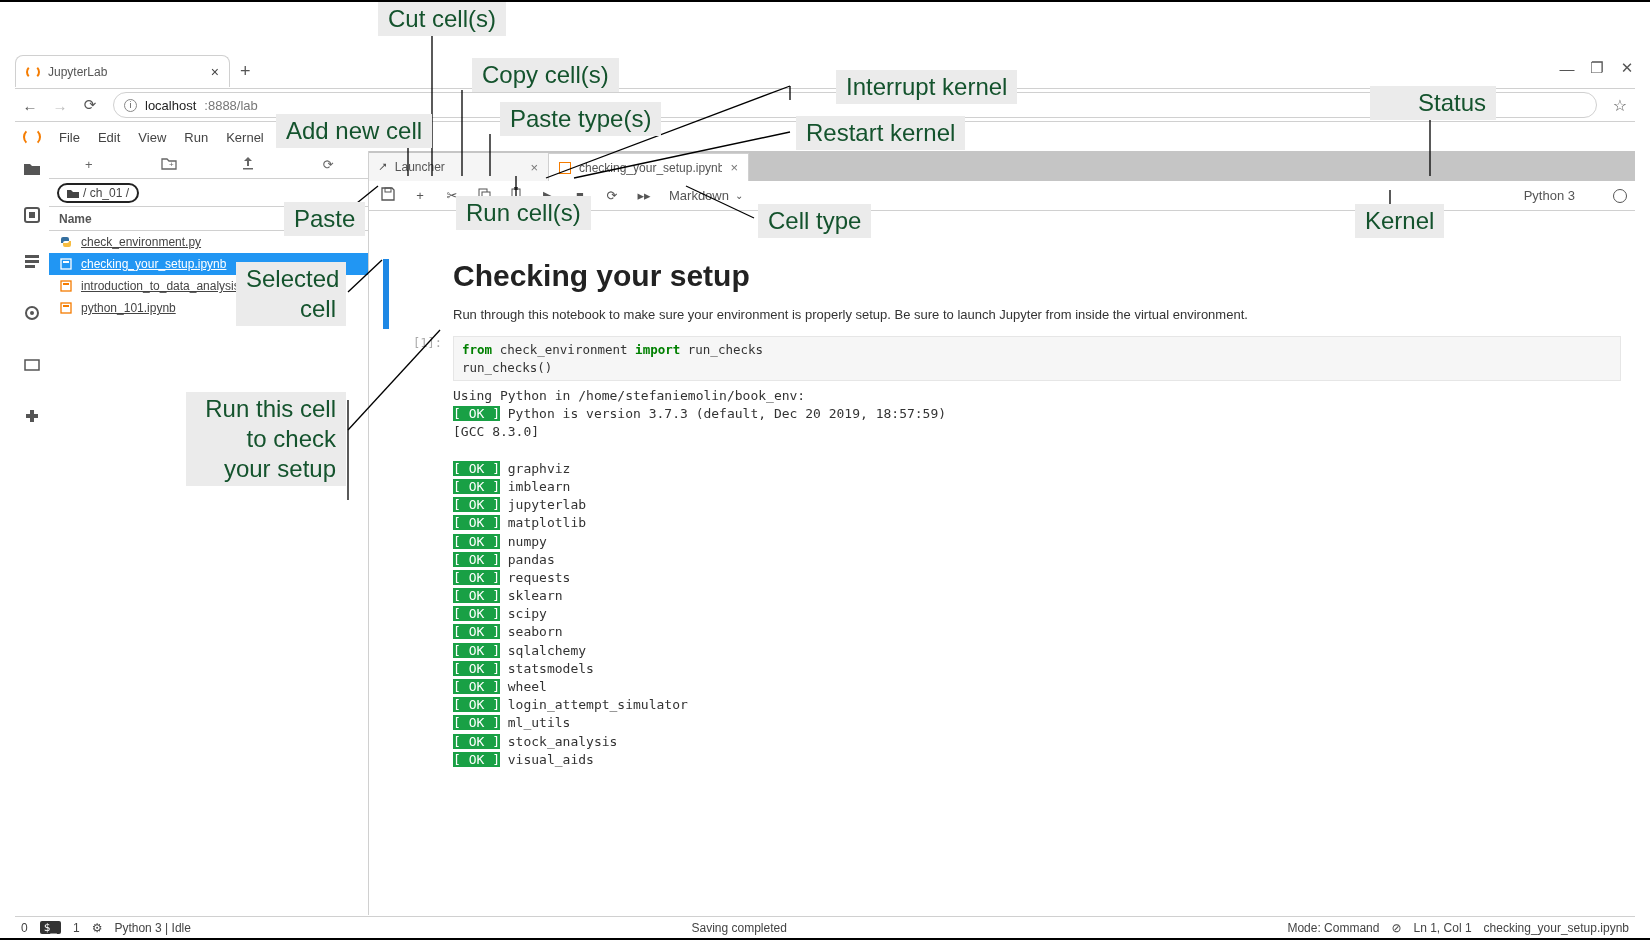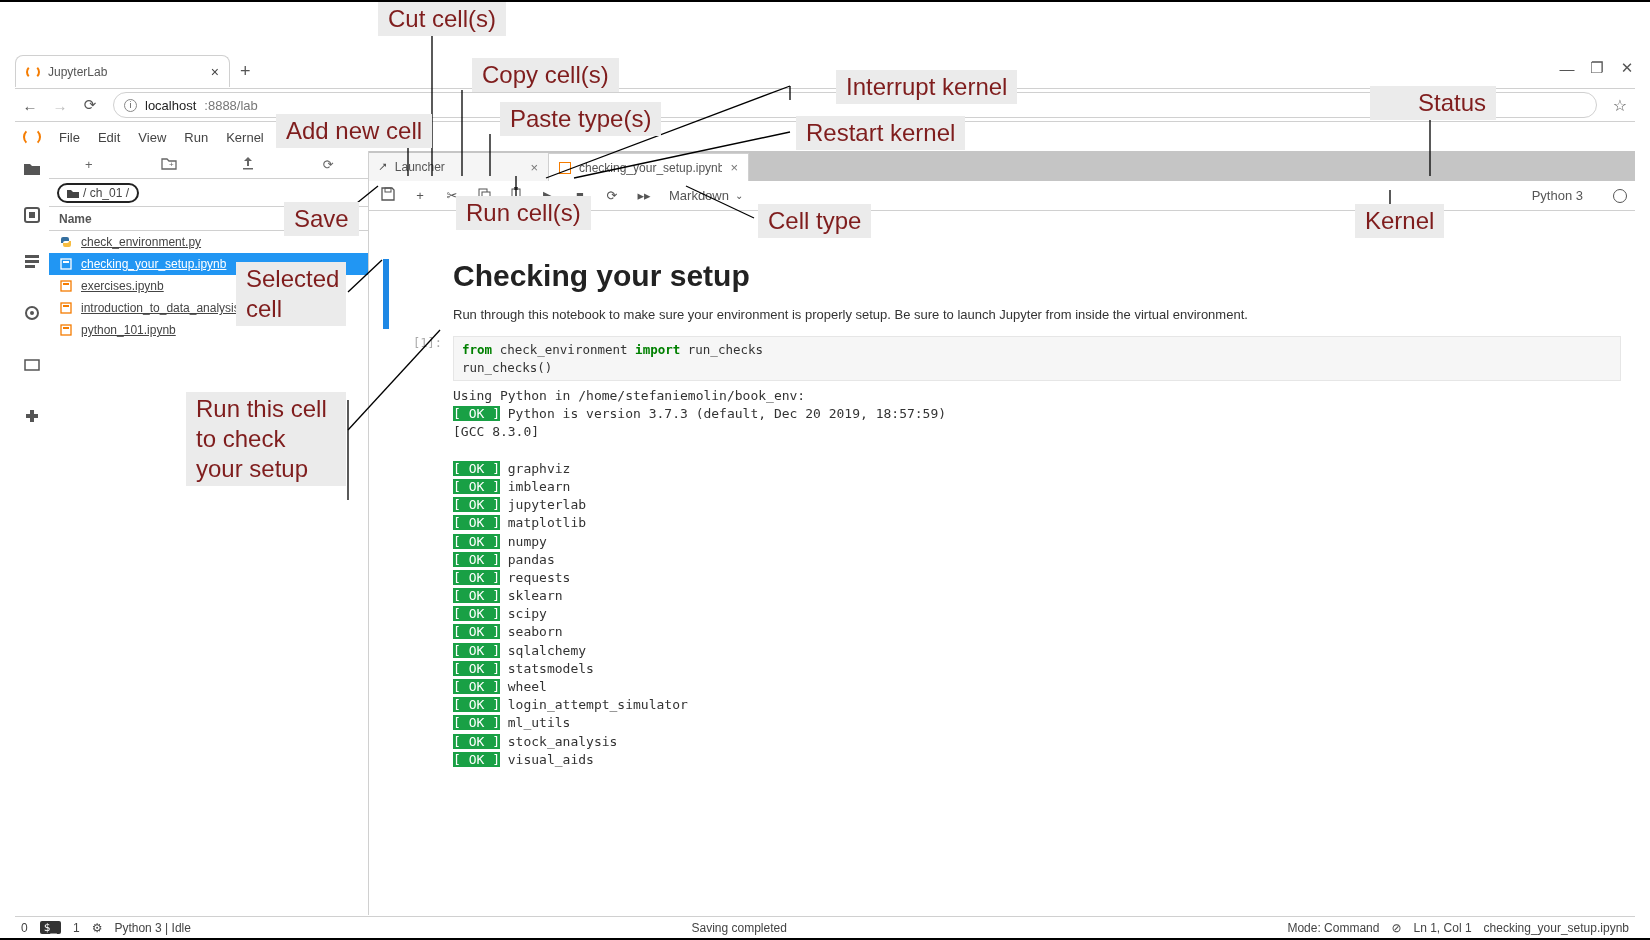--- a/index.html
+++ b/index.html
@@ -24,25 +24,25 @@
     height:940px;
     position:relative;
     overflow:hidden;
   }
   svg.stroke{position:absolute;top:0;left:0;width:1650px;height:940px;pointer-events:none;z-index:50;}
   
   .annot{
     position:absolute;
     background:var(--annot-bg);
     font-size:24px;
-    color:#7f1d1d;
+    color:#14532d;
     padding:2px 10px;
     z-index:60;
     white-space:nowrap;
-    text-align:left;
+    text-align:right;
     line-height:1.25;
   }
 
   
   .chrome{position:absolute;left:15px;top:55px;right:15px;height:80px;}
   .browser-tab{
     position:absolute;top:0;left:0;width:215px;height:32px;
     border:1px solid var(--border);border-bottom:none;border-radius:8px 8px 0 0;
     display:flex;align-items:center;padding:0 10px;gap:8px;background:#fff;
   }
@@ -104,21 +104,21 @@
   .dtab{height:28px;background:#fff;border-top:1px solid var(--border);border-right:1px solid var(--border);display:flex;align-items:center;padding:0 10px;gap:8px;font-size:12px;color:#555;position:relative;}
   .dtab .x{font-size:13px;cursor:pointer;color:#777;}
   .dtab.inactive{background:#f5f5f5;border-top:none;}
   .dtab.active{background:#fff;}
   .nb-icon{width:12px;height:12px;border:1px solid #f57c00;display:inline-block;}
 
   .toolbar{height:30px;border-bottom:1px solid var(--border);display:flex;align-items:center;gap:18px;padding-left:12px;color:#555;font-size:13px;}
   .toolbar .tb{cursor:pointer;min-width:14px;text-align:center;}
   .toolbar .spacer{flex:1;}
   .celltype{display:flex;align-items:center;gap:6px;cursor:pointer;}
-  .kernel-name{margin-right:12px;}
+  .kernel-name{margin-right:20px;}
   .kcircle{width:14px;height:14px;border:1.5px solid #555;border-radius:50%;margin-right:8px;}
 
   
   .nbody{position:absolute;top:60px;left:0;right:0;bottom:0;overflow:auto;padding:12px 0 0 0;}
   .cell{position:relative;margin-left:14px;margin-right:14px;}
   .cell .bluebar{position:absolute;left:0;top:0;width:6px;height:70px;background:#1e88e5;}
   .md{margin-left:70px;margin-top:36px;}
   .md h1{font-size:30px;font-weight:700;margin:4px 0 14px 0;color:#222;}
   .md p{font-size:13px;color:#333;margin:0 0 14px 0;}
   .prompt{position:absolute;left:30px;top:0;color:#aaa;font-family:Menlo,Consolas,monospace;font-size:12px;}
@@ -138,21 +138,21 @@
   .bottom-border{position:absolute;left:0;right:0;bottom:0;height:2px;background:#000;}
   .top-border{position:absolute;left:0;right:0;top:0;height:2px;background:#000;}
 </style>
 </head>
 <body>
 
 <div class="annot" style="left:378px;top:2px;">Cut cell(s)</div>
 <div class="annot" style="left:472px;top:58px;">Copy cell(s)</div>
 <div class="annot" style="left:500px;top:102px;">Paste type(s)</div>
 <div class="annot" style="left:276px;top:114px;">Add new cell</div>
-<div class="annot" style="left:284px;top:202px;">Save</div>
+<div class="annot" style="left:284px;top:202px;">Paste</div>
 <div class="annot" style="left:456px;top:196px;">Run cell(s)</div>
 <div class="annot" style="left:836px;top:70px;">Interrupt kernel</div>
 <div class="annot" style="left:796px;top:116px;">Restart kernel</div>
 <div class="annot" style="left:758px;top:204px;">Cell type</div>
 <div class="annot" style="left:1370px;top:86px;padding-left:48px;">Status</div>
 <div class="annot" style="left:1355px;top:204px;">Kernel</div>
 <div class="annot" style="left:236px;top:262px;width:110px;white-space:pre-line;">Selected
 cell</div>
 <div class="annot" style="left:186px;top:392px;width:160px;white-space:pre-line;">Run this cell
 to check
@@ -307,29 +307,20 @@
           </span>
           <span>checking_your_setup.ipynb</span>
         </div>
         <div class="frow">
           <span class="ficon nb">
             <svg width="12" height="12" viewBox="0 0 12 12">
               <rect x="1" y="1" width="10" height="10" fill="none" stroke="#f57c00" stroke-width="1.3"></rect>
               <rect x="3" y="3" width="6" height="2" fill="#f57c00"></rect>
             </svg>
           </span>
-          <span>exercises.ipynb</span>
-        </div>
-        <div class="frow">
-          <span class="ficon nb">
-            <svg width="12" height="12" viewBox="0 0 12 12">
-              <rect x="1" y="1" width="10" height="10" fill="none" stroke="#f57c00" stroke-width="1.3"></rect>
-              <rect x="3" y="3" width="6" height="2" fill="#f57c00"></rect>
-            </svg>
-          </span>
           <span>introduction_to_data_analysis..</span>
         </div>
         <div class="frow">
           <span class="ficon nb">
             <svg width="12" height="12" viewBox="0 0 12 12">
               <rect x="1" y="1" width="10" height="10" fill="none" stroke="#f57c00" stroke-width="1.3"></rect>
               <rect x="3" y="3" width="6" height="2" fill="#f57c00"></rect>
             </svg>
           </span>
           <span>python_101.ipynb</span>

